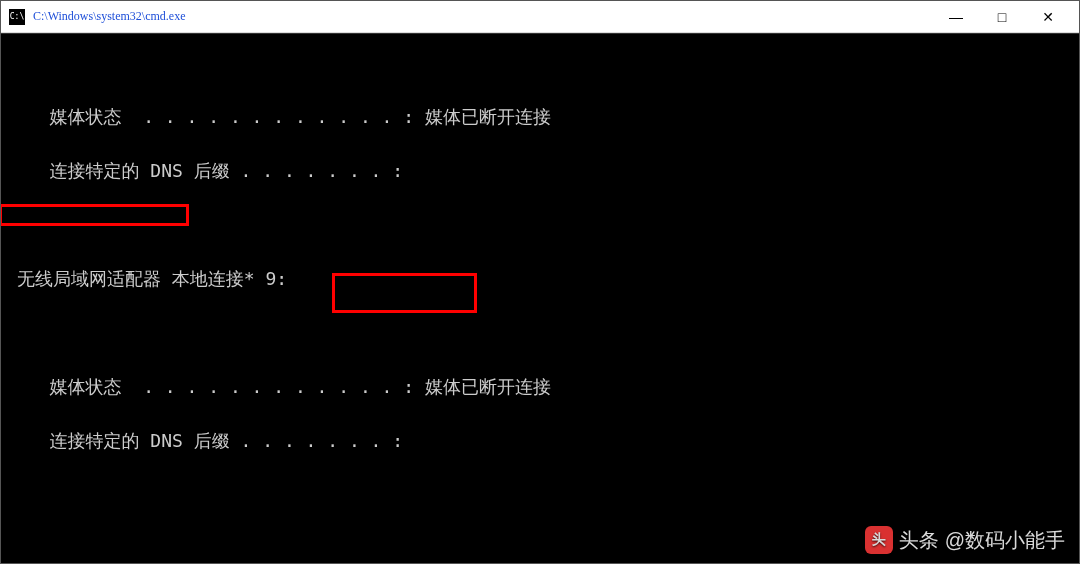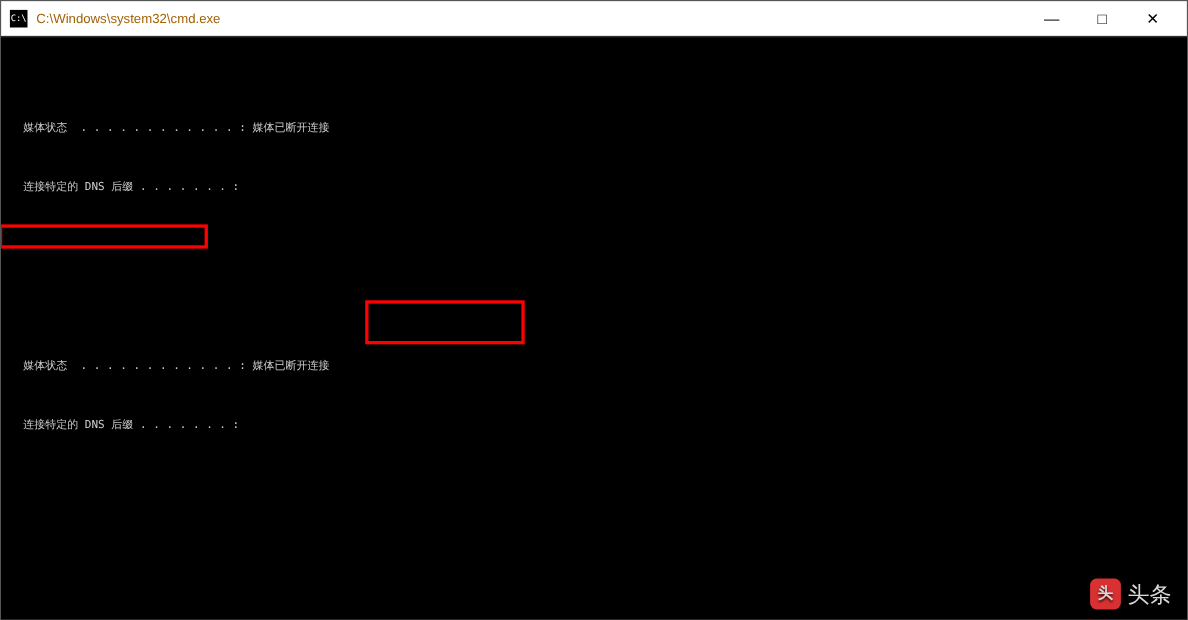--- a/index.html
+++ b/index.html
@@ -39,44 +39,45 @@
       display: flex;
       align-items: center;
       justify-content: center;
       font-size: 8px;
       color: #fff;
       font-family: monospace;
     }
     .titlebar-title {
       flex: 1;
       font-size: 12px;
-      color: #a16207;
+      color: #1d4ed8;
+      font-family: Liberation Serif, serif;
     }
     .titlebar-controls {
       display: flex;
       gap: 0;
     }
     .titlebar-btn {
       width: 46px;
       height: 32px;
       display: flex;
       align-items: center;
       justify-content: center;
       font-size: 14px;
       color: #000;
       cursor: pointer;
     }
     .terminal {
       flex: 1;
       background: #000;
       color: #ccc;
       font-family: "NSimSun", "SimSun", "Consolas", monospace;
-      font-size: 10px;
+      font-size: 18px;
       line-height: 18px;
-      padding: 2px 2px;
+      padding: 2px 16px;
       white-space: pre;
       overflow: hidden;
       position: relative;
       border-top: 1px solid #333;
     }
     .terminal-content {
       position: relative;
     }
     .line {
       height: 18px;
@@ -138,20 +139,21 @@
       <div class="titlebar-btn">□</div>
       <div class="titlebar-btn close">✕</div>
     </div>
   </div>
 
   <div class="terminal">
     <div class="terminal-content">
       <div class="line"><span>   媒体状态  . . . . . . . . . . . . :</span><span> 媒体已断开连接</span></div>
       <div class="line"><span>   连接特定的 DNS 后缀 . . . . . . . :</span></div>
       <div class="line"></div>
+      <div class="line"><span>无线局域网适配器 本地连接* 9:</span></div>
       <div class="line"></div>
       <div class="line"><span>   媒体状态  . . . . . . . . . . . . :</span><span> 媒体已断开连接</span></div>
       <div class="line"><span>   连接特定的 DNS 后缀 . . . . . . . :</span></div>
       <div class="line"></div>
       
       
       
       
       
       
@@ -173,13 +175,14 @@
     </div>
 
     <div class="highlight-box-1"></div>
     <div class="highlight-box-2"></div>
   </div>
 </div>
 
 <div class="watermark">
   <div class="watermark-logo">头</div>
   <span>头条</span>
+  <span>@数码小能手</span>
 </div>
 
 </body></html>

